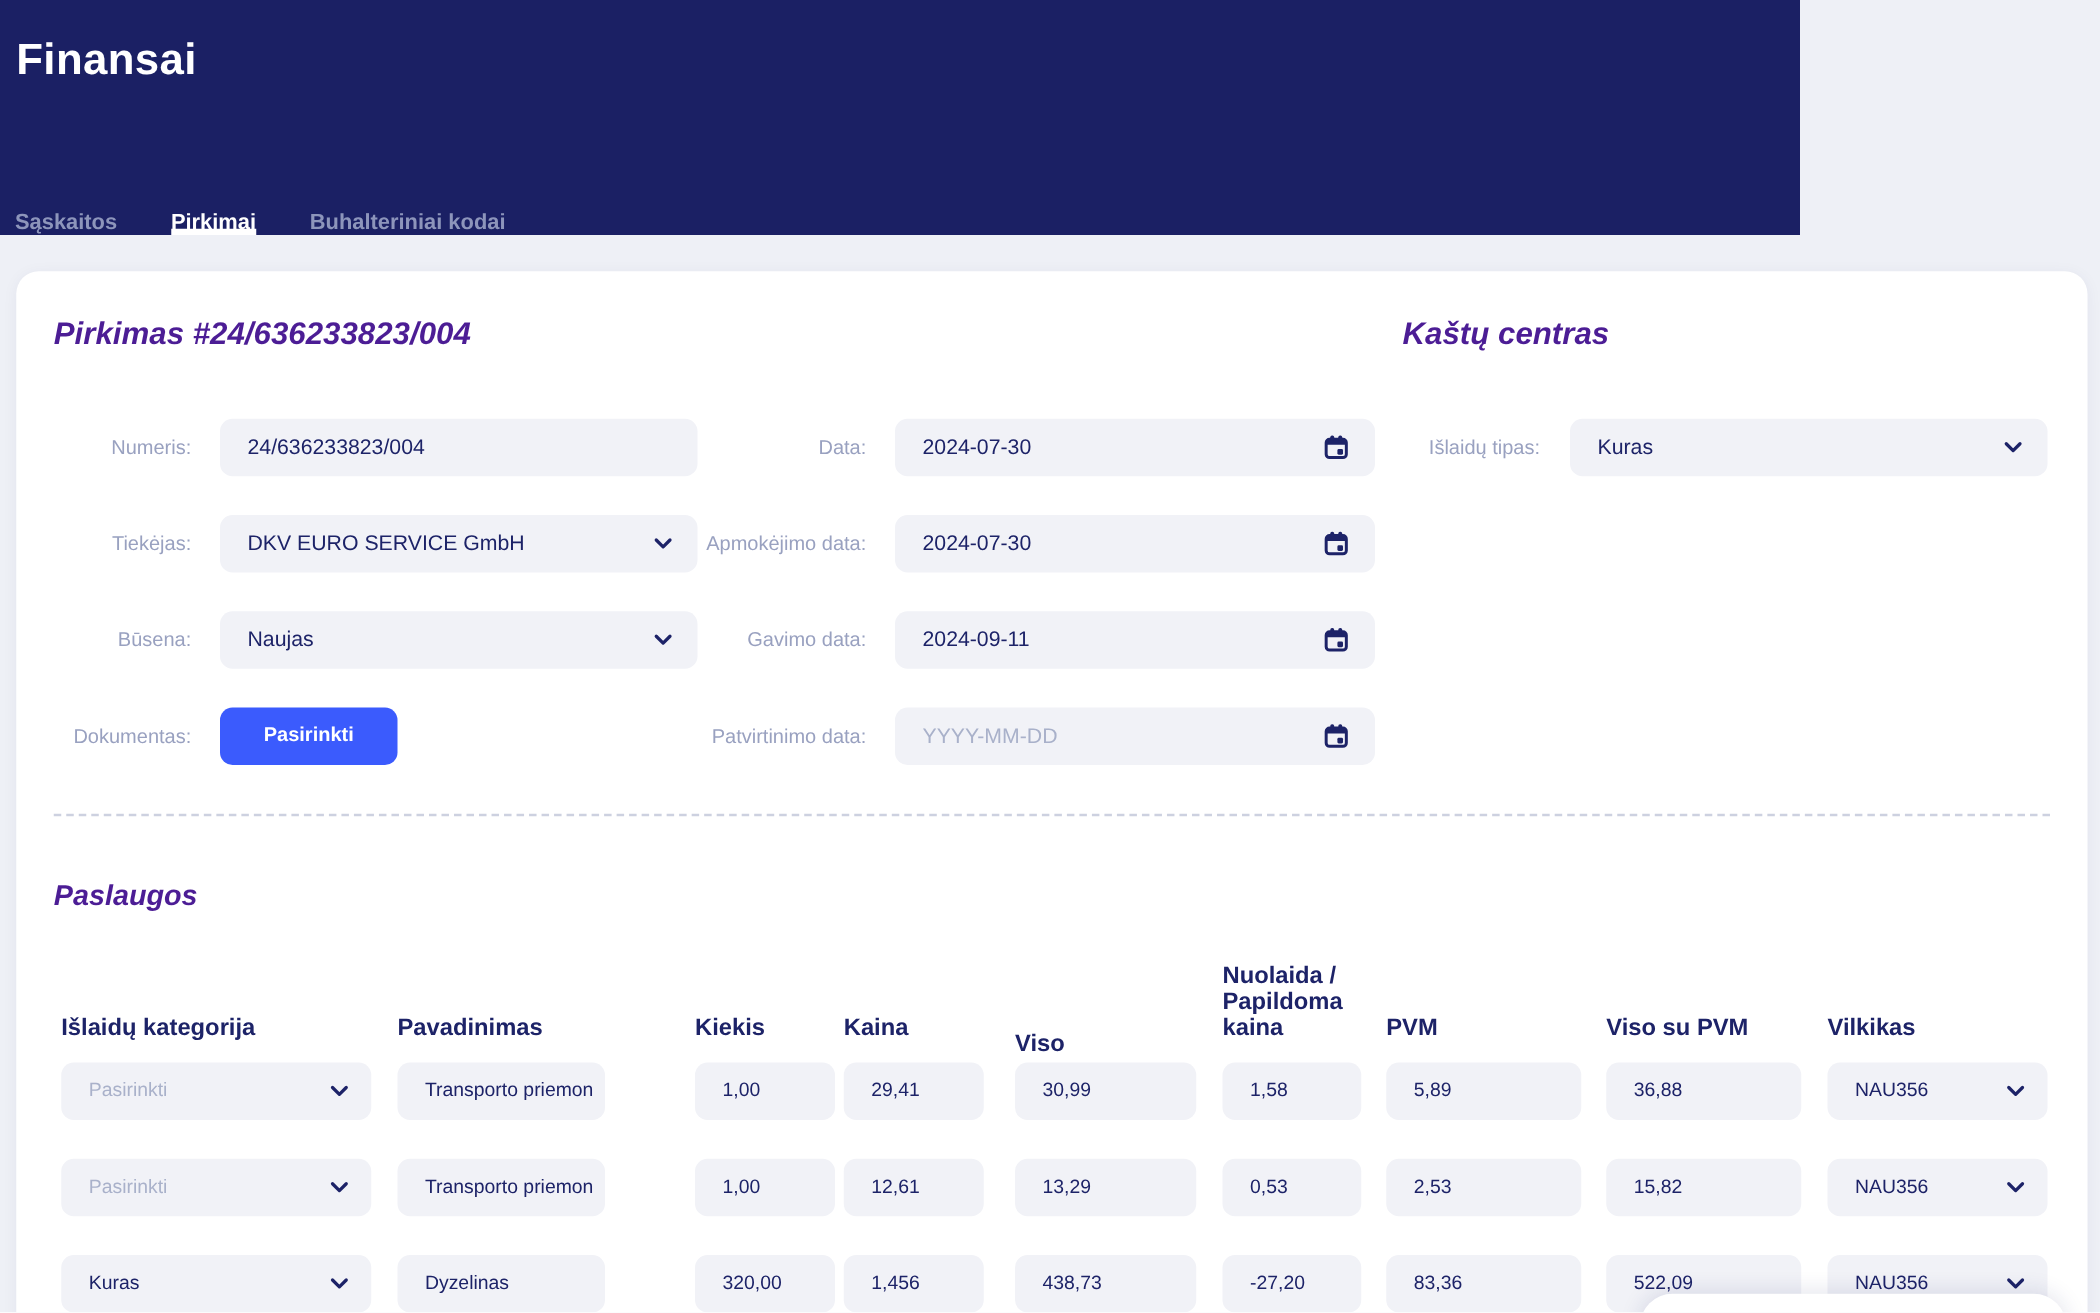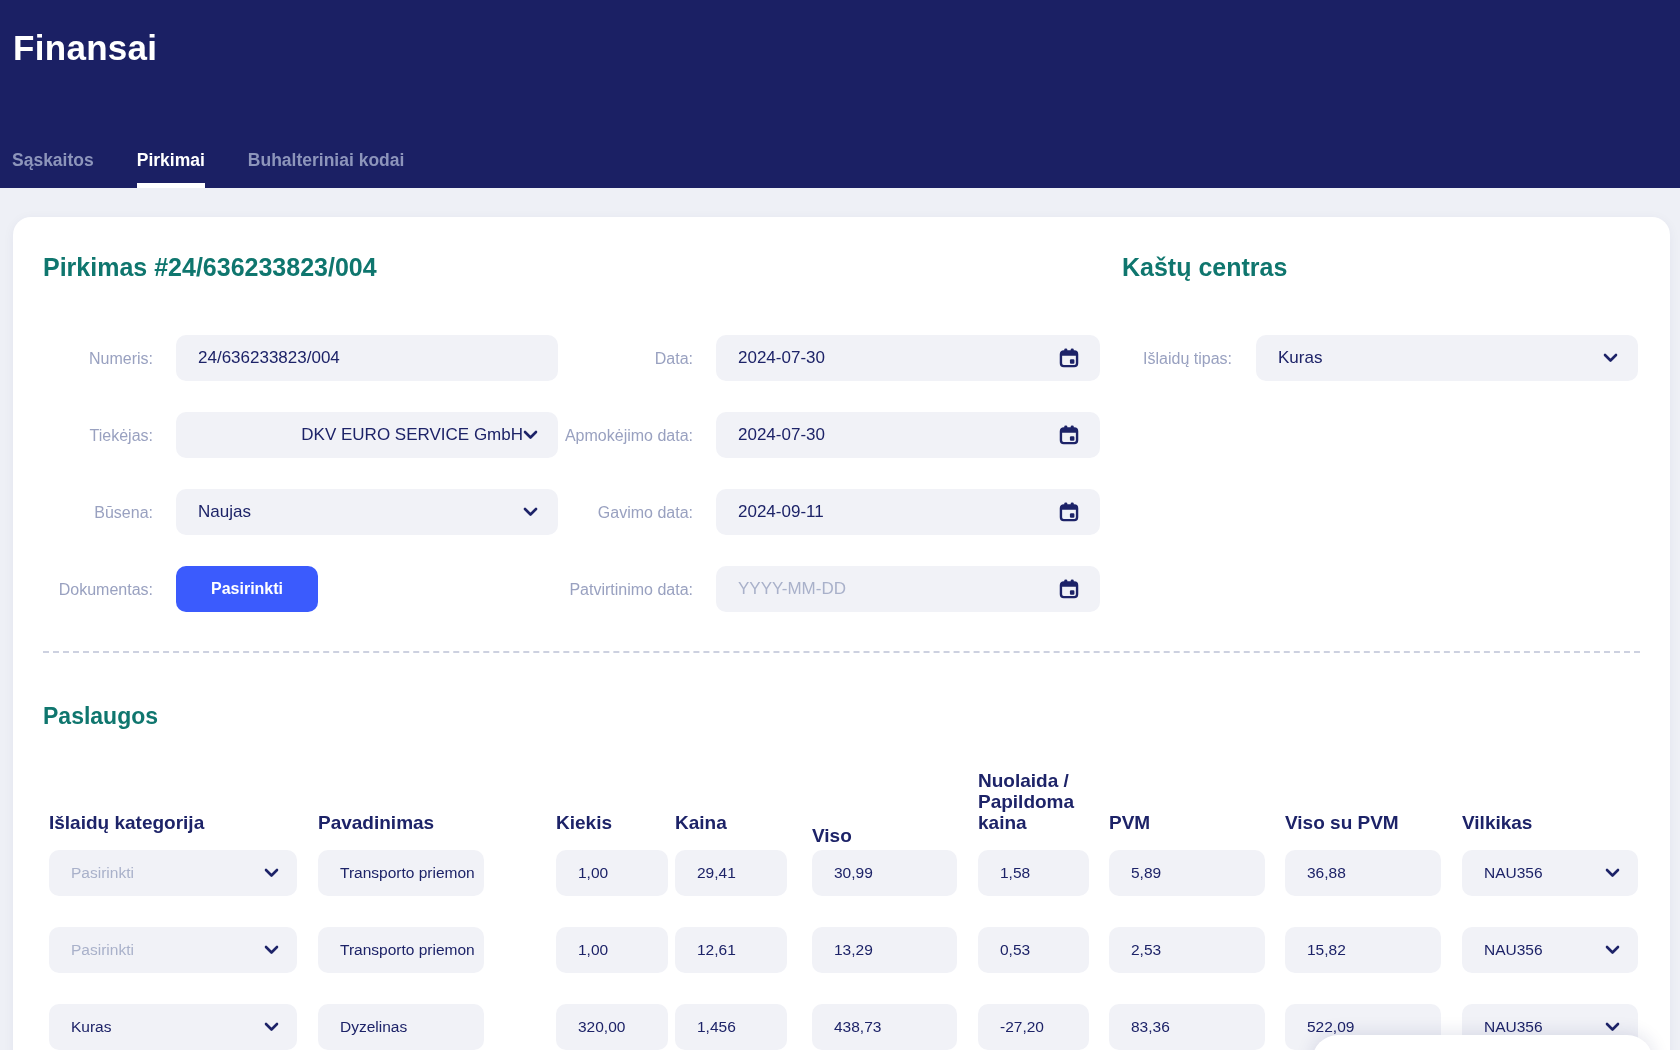--- a/index.html
+++ b/index.html
@@ -2,30 +2,30 @@
 <html><head>
 <meta charset="utf-8">
 <style>
   html,body{margin:0;padding:0;}
   .viewport{
     position:relative;width:1680px;height:1050px;overflow:hidden;
     background:#eef0f6;font-family:"Liberation Sans",sans-serif;
     -webkit-font-smoothing:antialiased;
   }
   
-  .app-header{position:absolute;left:0;top:0;width:1680px;height:188px;background:#1b2064;}
+  .app-header{position:absolute;left:0;top:0;width:1440px;height:188px;background:#1b2064;}
   .app-title{position:absolute;left:13px;top:28px;color:#ffffff;font-size:35px;font-weight:700;letter-spacing:.3px;}
   .tabs{position:absolute;left:12px;bottom:0;display:flex;gap:43px;}
-  .tab{position:relative;padding-bottom:17px;font-size:17.5px;font-weight:700;color:#8d95bb;cursor:pointer;white-space:nowrap;}
+  .tab{position:relative;font-size:17.5px;font-weight:700;color:#8d95bb;cursor:pointer;white-space:nowrap;}
   .tab.active{color:#ffffff;}
   .tab.active::after{content:"";position:absolute;left:0;right:0;bottom:0;height:5px;background:#ffffff;}
   
   .card{position:absolute;left:13px;top:217px;width:1657px;height:880px;background:#ffffff;
         border-radius:18px;box-shadow:0 2px 12px rgba(27,32,100,.05);}
-  .section-title{position:absolute;color:#0f766e;font-weight:700;font-size:25px;white-space:nowrap;}
+  .section-title{position:absolute;color:#4c1d95;font-weight:700;font-size:25px;white-space:nowrap;font-style:italic;}
   
   .flabel{position:absolute;width:140px;height:46px;display:flex;flex-direction:column;justify-content:center;
           align-items:flex-end;text-align:right;color:#99a1c0;font-size:16px;line-height:21px;}
   .finput{position:absolute;height:46px;background:#f1f2f7;border-radius:10px;box-sizing:border-box;
           display:flex;align-items:center;justify-content:space-between;
           padding:0 20px 0 22px;color:#1d2368;font-size:17px;white-space:nowrap;}
   .finput .ph{color:#a9b1ca;}
   .btn-blue{position:absolute;height:46px;background:#3b5bfd;border-radius:10px;border:none;
             display:flex;align-items:center;justify-content:center;
             color:#ffffff;font-weight:700;font-size:16px;cursor:pointer;font-family:inherit;}
@@ -67,21 +67,21 @@
 
     <div class="section-title" style="left:30px;top:36px;">Pirkimas #24/636233823/004</div>
     <div class="section-title" style="left:1109px;top:36px;">Kaštų centras</div>
 
     <div class="flabel" style="left:0;top:118px;">Numeris:</div>
     <div class="finput" style="left:163px;top:118px;width:382px;">
       <span>24/636233823/004</span>
     </div>
 
     <div class="flabel" style="left:0;top:195px;">Tiekėjas:</div>
-    <div class="finput" style="left:163px;top:195px;width:382px;justify-content:flex-end;">
+    <div class="finput" style="left:163px;top:195px;width:382px;">
       <span>DKV EURO SERVICE GmbH</span>
       <svg class="icon" width="15" height="10" viewBox="0 0 15 10">
           <path d="M2 2 L7.5 7.5 L13 2" fill="none" stroke="#1d2368" stroke-width="2.6" stroke-linecap="round" stroke-linejoin="round"></path>
         </svg>
     </div>
 
     <div class="flabel" style="left:0;top:272px;">Būsena:</div>
     <div class="finput" style="left:163px;top:272px;width:382px;">
       <span>Naujas</span>
       <svg class="icon" width="15" height="10" viewBox="0 0 15 10">

